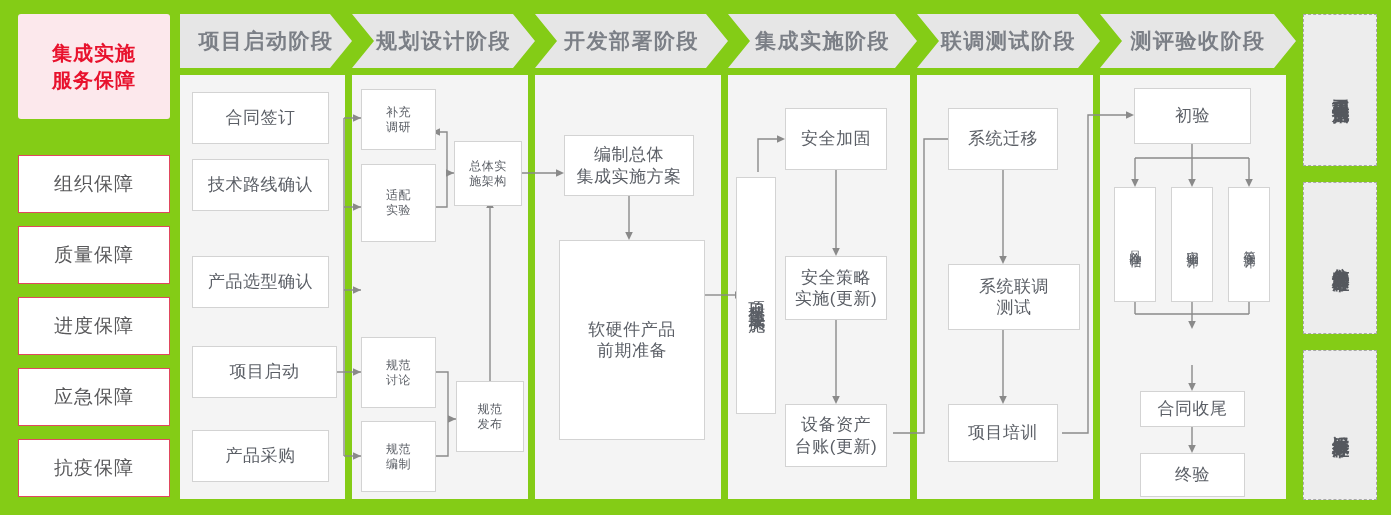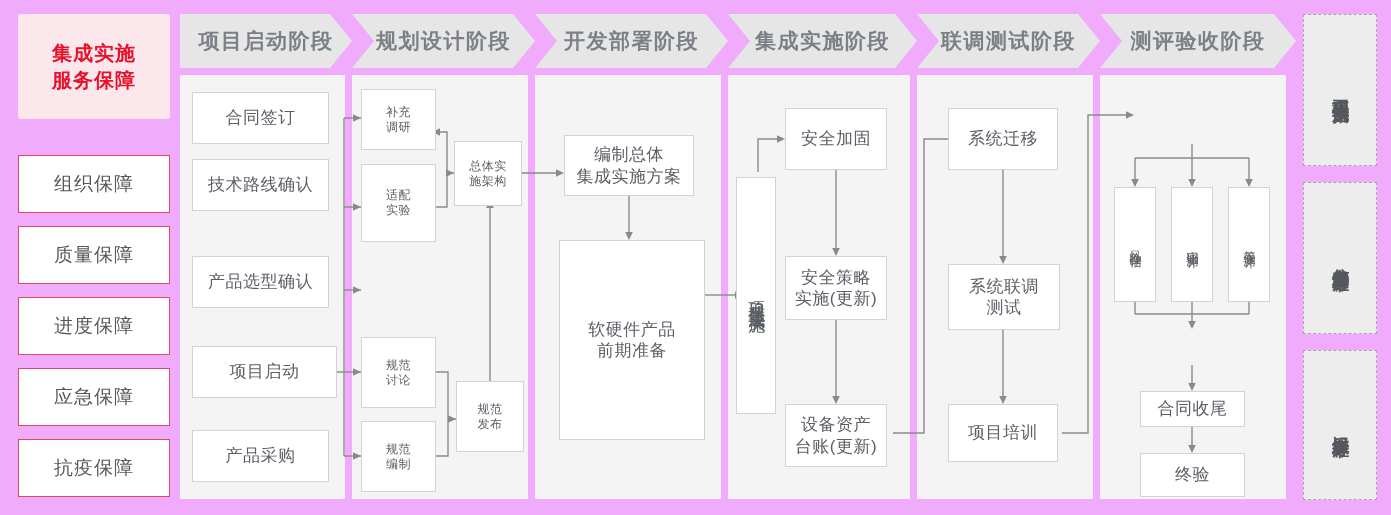--- a/index.html
+++ b/index.html
@@ -5,21 +5,21 @@
   html,body{margin:0;padding:0;background:#ffffff;}
   body{
     font-family:"Liberation Sans","DejaVu Sans",sans-serif;
     color:#595959;
     -webkit-font-smoothing:antialiased;
   }
   #stage{
     position:relative;
     width:1391px;
     height:515px;
-    background:#f0abfc;
+    background:#84cc16;
     overflow:hidden;
   }
   .abs{position:absolute;box-sizing:border-box;}
 
   
   .left-title{
     left:18px;top:14px;width:152px;height:105px;
     background:#fce8ec;
     border-radius:3px;
     display:flex;align-items:center;justify-content:center;
@@ -310,30 +310,33 @@
   <div class="abs node" style="left:785px;top:404px;width:102px;height:63px">
     <div>
       <div>设备资产</div>
       <div>台账(更新)</div>
     </div>
   </div>
 
   <div class="abs node" style="left:948px;top:108px;width:110px;height:62px">
     <span>系统迁移</span>
   </div>
-  <div class="abs node" style="left:948px;top:264px;width:112px;height:66px">
+  <div class="abs node" style="left:948px;top:264px;width:132px;height:66px">
     <div>
       <div>系统联调</div>
       <div>测试</div>
     </div>
   </div>
   <div class="abs node" style="left:948px;top:404px;width:110px;height:58px">
     <span>项目培训</span>
   </div>
 
+  <div class="abs node" style="left:1134px;top:88px;width:117px;height:56px">
+    <span>初验</span>
+  </div>
   <div class="abs node vert sm" style="left:1114px;top:187px;width:42px;height:115px">
     <span>风险评估</span>
   </div>
   <div class="abs node vert sm" style="left:1171px;top:187px;width:42px;height:115px">
     <span>密码测评</span>
   </div>
   <div class="abs node vert sm" style="left:1228px;top:187px;width:42px;height:115px">
     <span>等保测评</span>
   </div>
   <div class="abs node" style="left:1140px;top:391px;width:105px;height:36px">

